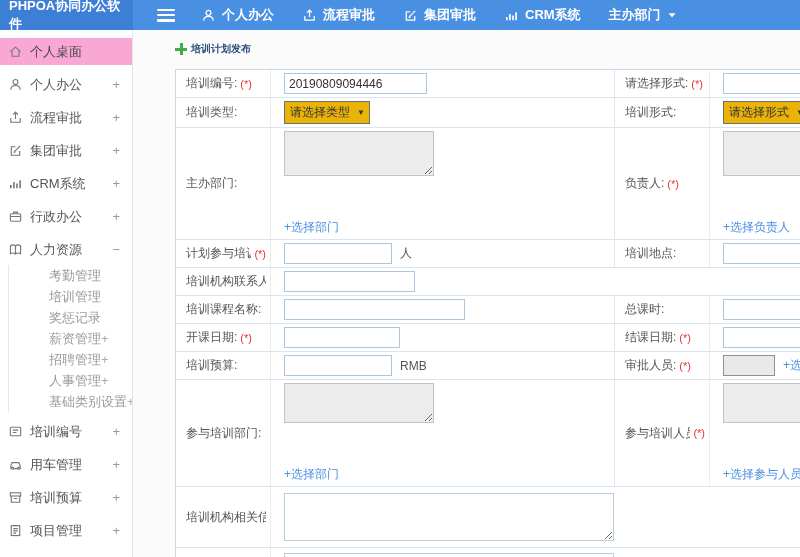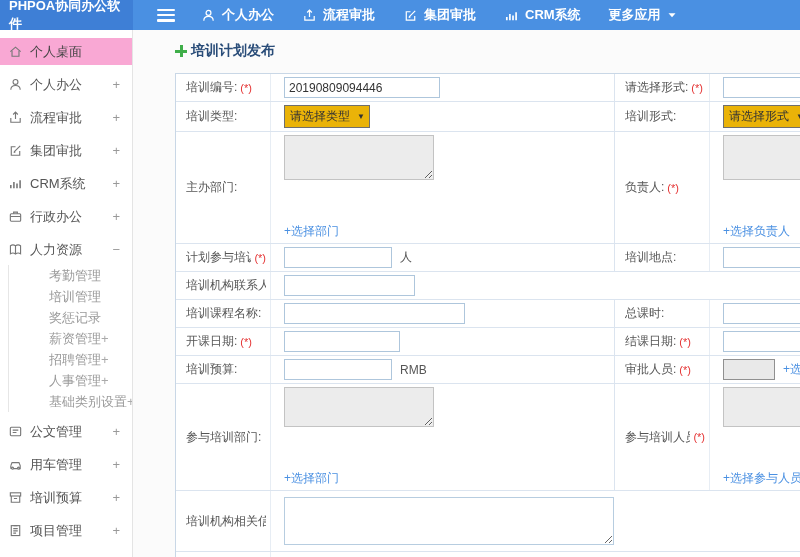--- a/index.html
+++ b/index.html
@@ -26,21 +26,21 @@
   .sub-item { height:21px; display:flex; align-items:center; padding:0 24px 0 40px; color:#9a9a9a; font-size:13px; cursor:pointer; }
   .sub-item .s-label { flex:1; white-space:nowrap; }
   .sub-item .expand { color:#aaa; }
 
   
   .main { position:absolute; top:30px; left:133px; width:667px; height:527px; background:#fbfbfb; overflow:hidden; padding:12px 0 0 42px; }
   .form-title { display:flex; align-items:center; margin-bottom:13px; }
   .plus-icon { position:relative; width:12px; height:12px; display:inline-block; margin-right:4px; }
   .plus-icon::before { content:""; position:absolute; left:4.5px; top:0; width:3px; height:12px; background:#3fae49; }
   .plus-icon::after  { content:""; position:absolute; top:4.5px; left:0; width:12px; height:3px; background:#3fae49; }
-  .form-title h2 { font-size:14px; color:#2a4d79; font-weight:bold; }
+  .form-title h2 { font-size:10px; color:#2a4d79; font-weight:bold; }
 
   
   .ftable { width:880px; border:1px solid #c9d7e6; background:#fff; }
   .frow { display:flex; border-bottom:1px solid #dbe4ef; }
   .frow:last-child { border-bottom:none; }
   .half { width:440px; display:flex; }
   .half.l { border-right:1px solid #dbe4ef; }
   .cl { width:95px; flex:0 0 95px; padding:4px 4px 4px 10px; display:flex; align-items:center; border-right:1px solid #e7edf4; color:#555; }
   .cv { flex:1; padding:3px 6px 3px 13px; display:flex; align-items:center; min-width:0; }
   .cv.col { flex-direction:column; align-items:flex-start; justify-content:center;gap:40px; }
@@ -107,21 +107,21 @@
     </div>
     <div class="nav-item">
       <span>
           <svg width="15" height="15" viewBox="0 0 16 16" fill="none" stroke="#fff" stroke-width="1.8">
             <path d="M3 13V9.5M6.3 13V6.5M9.6 13V8M12.9 13V4.5"></path>
           </svg>
         </span>
       <span>CRM系统</span>
     </div>
     <div class="nav-item">
-      <span>更多应用</span>
+      <span>主办部门</span>
       <span>
           <svg width="10" height="8" viewBox="0 0 10 8">
             <path d="M1.5 2.2h7L5 6.2z" fill="#fff"></path>
           </svg>
         </span>
     </div>
   </nav>
 </header>
 
 <aside class="sidebar">
@@ -209,21 +209,21 @@
       <span class="s-label">基础类别设置</span>
       <span class="expand">+</span>
     </div>
   </div>
 
   <div class="side-item">
     <span class="s-icon"><svg width="15" height="15" viewBox="0 0 16 16" fill="none" stroke="currentColor" stroke-width="1.2">
           <rect x="2.5" y="3.5" width="11" height="9" rx="1"></rect>
           <path d="M5 6.5h6M5 9h4"></path>
         </svg></span>
-    <span class="s-label">公文管理</span>
+    <span class="s-label">培训编号</span>
     <span class="expand">+</span>
   </div>
   <div class="side-item">
     <span class="s-icon"><svg width="15" height="15" viewBox="0 0 16 16" fill="none" stroke="currentColor" stroke-width="1.2">
           <path d="M3 9.2 4.3 6h7.4L13 9.2v3.2h-1.6M3 12.4V9.2M6.2 12.4h3.6"></path>
           <circle cx="4.8" cy="11.9" r="1.1"></circle>
           <circle cx="11.2" cy="11.9" r="1.1"></circle>
         </svg></span>
     <span class="s-label">用车管理</span>
     <span class="expand">+</span>
@@ -255,21 +255,21 @@
 
   <div class="ftable">
 
     <div class="frow h24">
       <div class="half l">
         <div class="cl">
             <span class="lblwrap">培训编号:</span>
             <span class="req">(*)</span>
           </div>
         <div class="cv">
-            <input type="text" style="width: 156px;" value="20190809094446">
+            <input type="text" style="width: 143px;" value="20190809094446">
           </div>
       </div>
       <div class="half">
         <div class="cl">
             <span class="lblwrap">请选择形式:</span>
             <span class="req">(*)</span>
           </div>
         <div class="cv">
             <input type="text" style="width: 131px;">
           </div>

